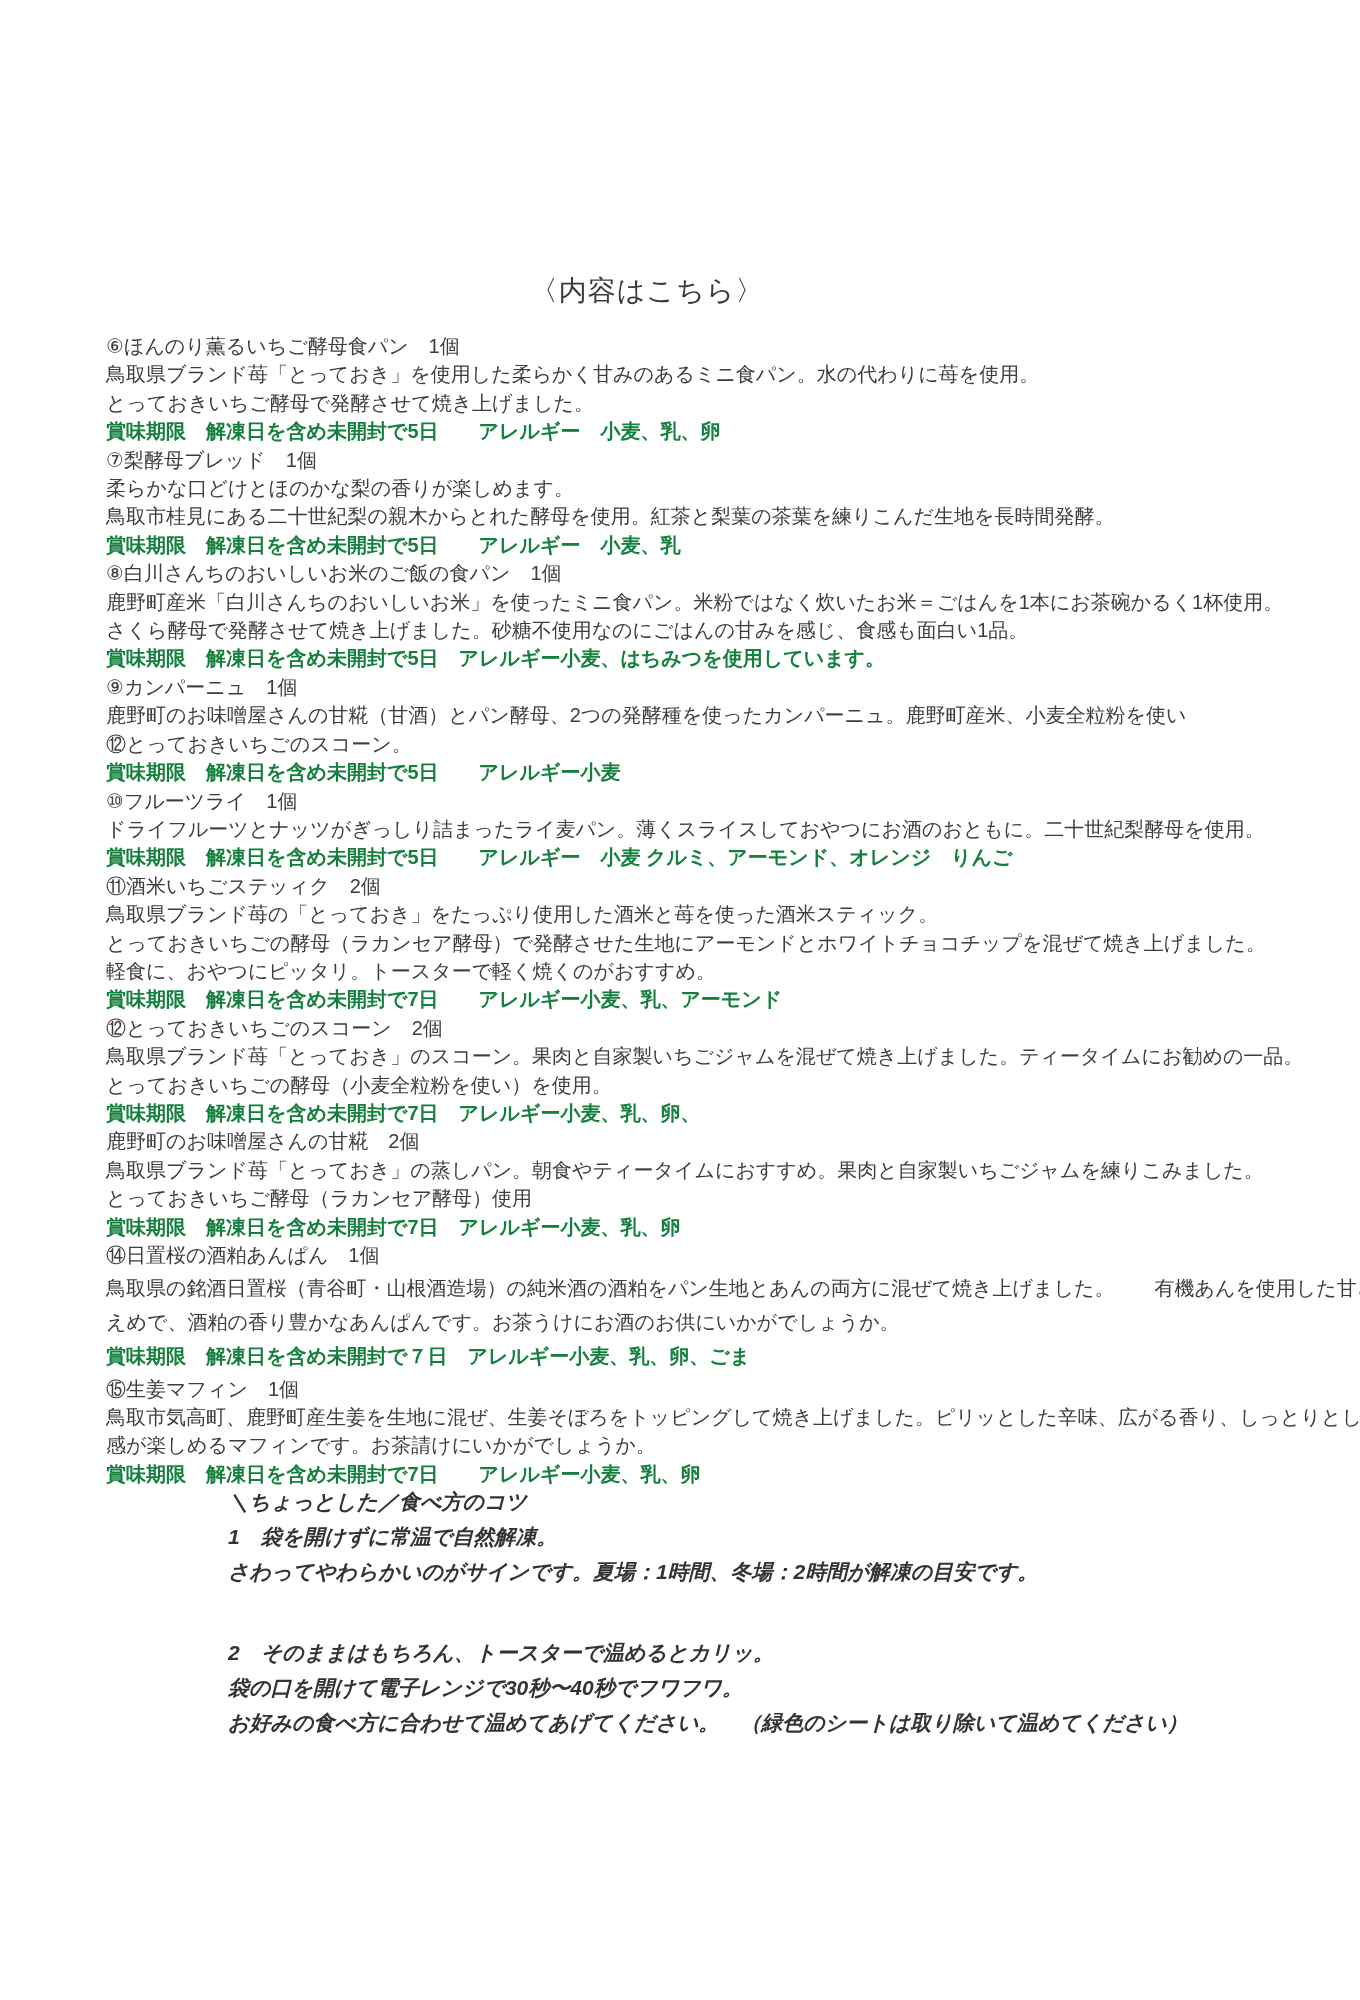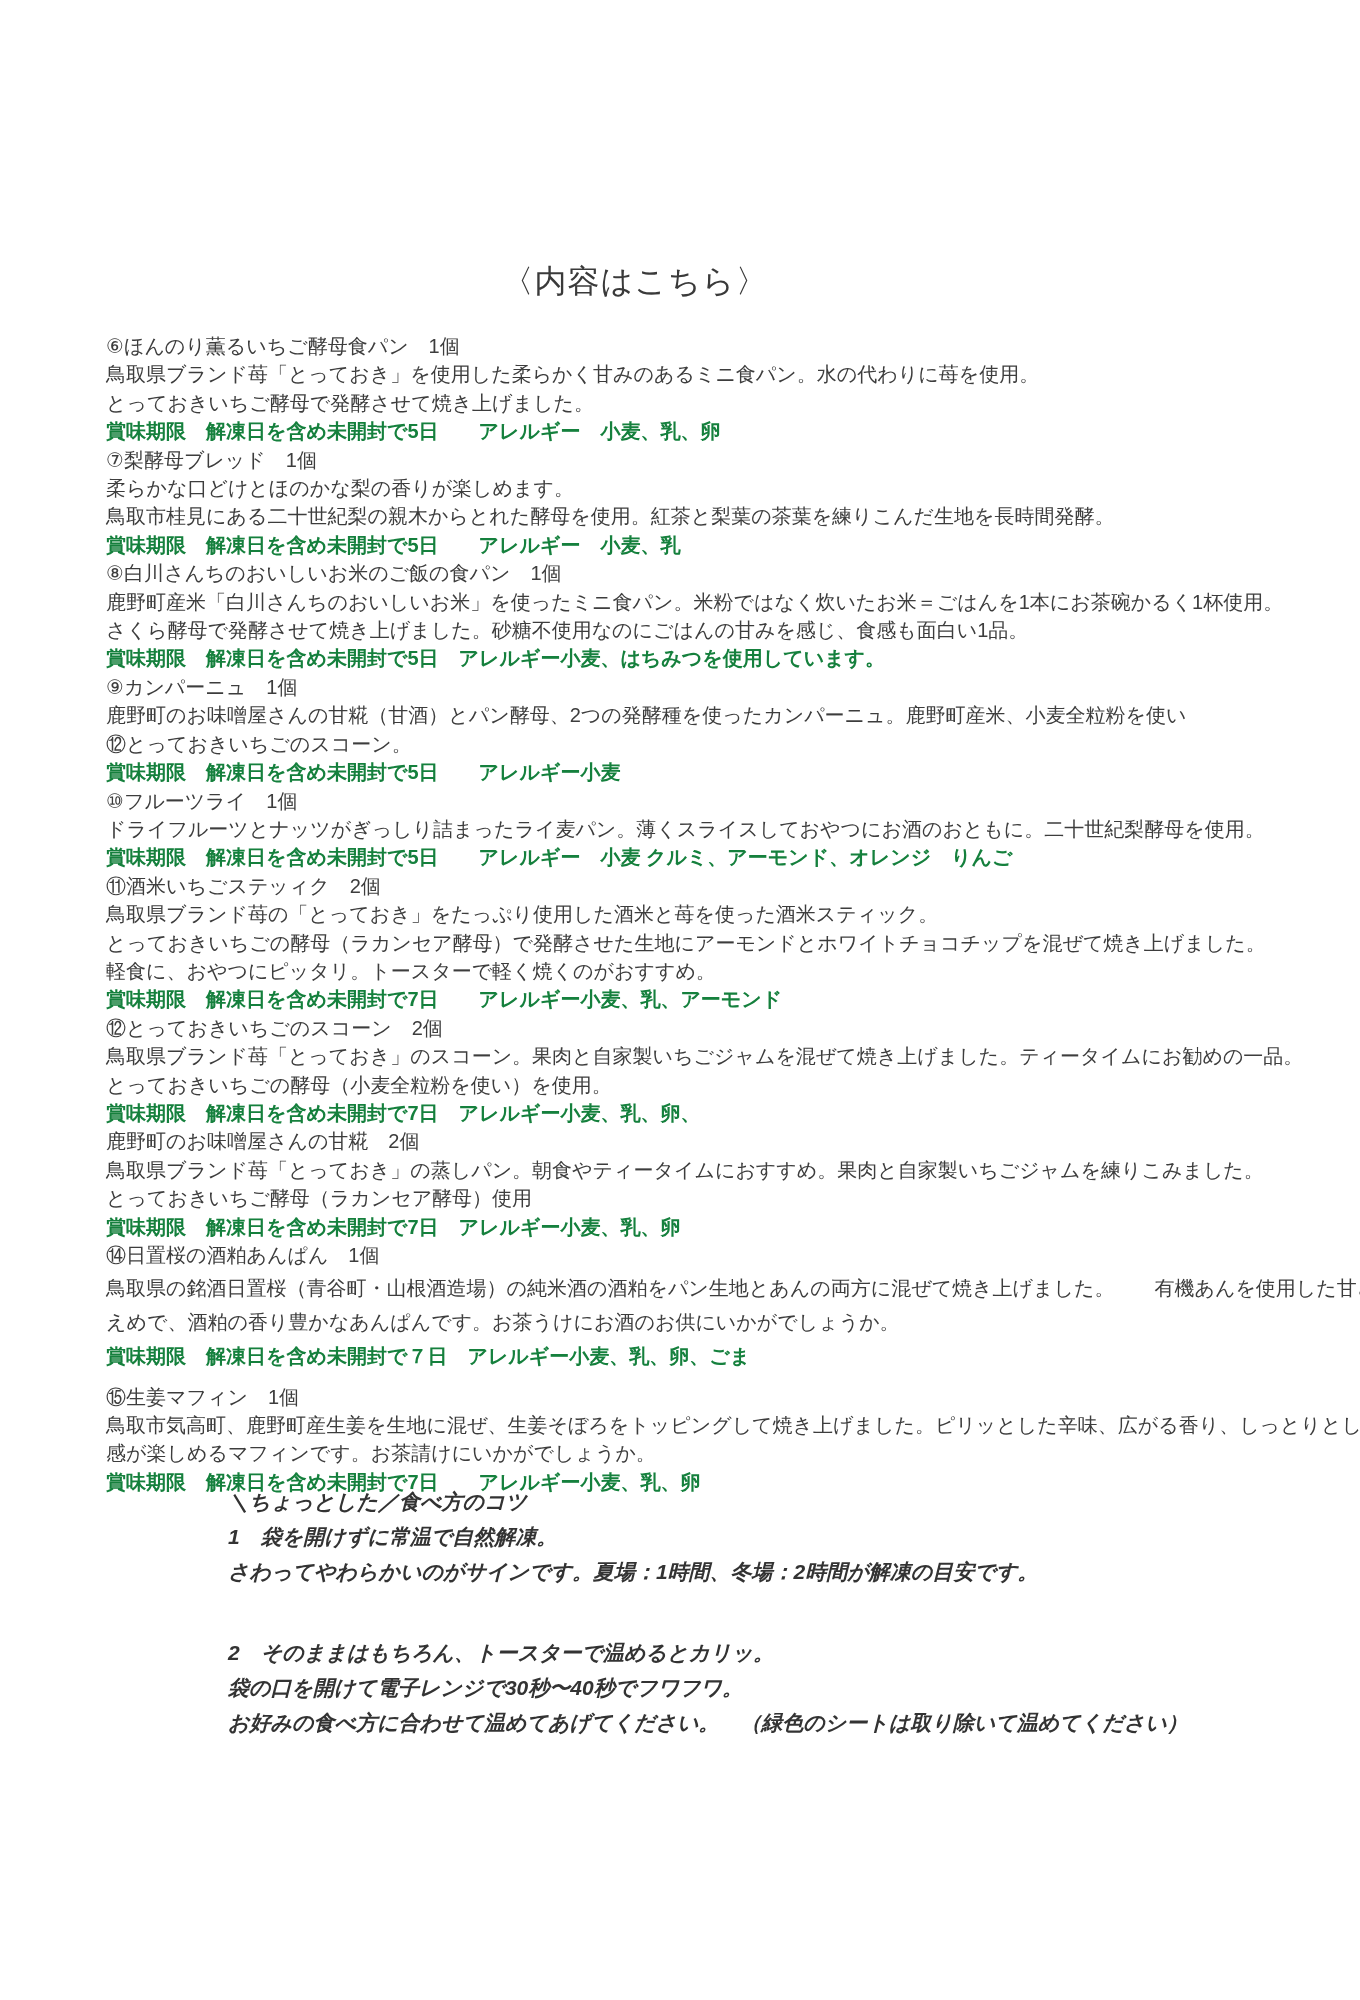--- a/index.html
+++ b/index.html
@@ -5,32 +5,32 @@
   html, body { margin:0; padding:0; background:#ffffff; }
   body {
     width:1360px; height:2000px;
     font-family:"Liberation Sans","DejaVu Sans",sans-serif;
     color:#3d3d3d;
   }
   .page { position:relative; width:1360px; height:2000px; overflow:hidden; background:#ffffff; }
 
   .title {
     position:absolute; top:260px; left:0; width:1270px;
-    margin:0; text-align:center;
-    font-size:32px; font-weight:400; color:#3a3a3a; letter-spacing:1px;
+    margin:12px; text-align:center;
+    font-size:28px; font-weight:400; color:#3a3a3a; letter-spacing:1px;
   }
 
   .content { position:absolute; top:332px; left:106px; width:1250px; }
   .line {
     margin:0; font-size:20px; line-height:28.4px;
     white-space:nowrap; color:#3d3d3d;
   }
   .line.shelf { font-weight:bold; color:#15803d; }
   .section.loose .line.body  { margin:5px 0; }
-  .section.loose .line.shelf { margin-top:6px; margin-bottom:12px; }
+  .section.loose .line.shelf { margin-top:6px; margin-bottom:4px; }
 
   .tips { position:absolute; left:228px; top:1484px;font-style:italic; }
   .tip {
     margin:0; font-size:21px; line-height:35px;
     font-weight:bold; color:#333333; white-space:nowrap;
   }
   .tips-gap { height:46px; }
 </style>
 </head>
 <body>

